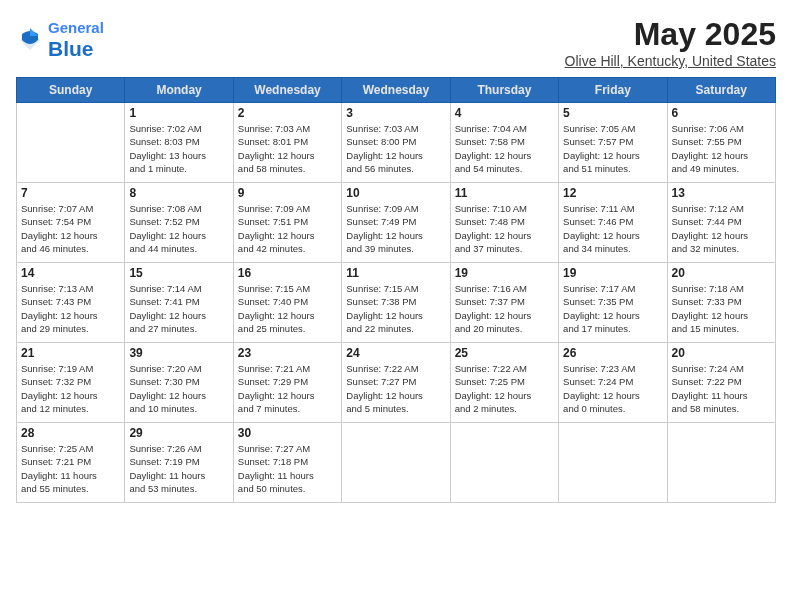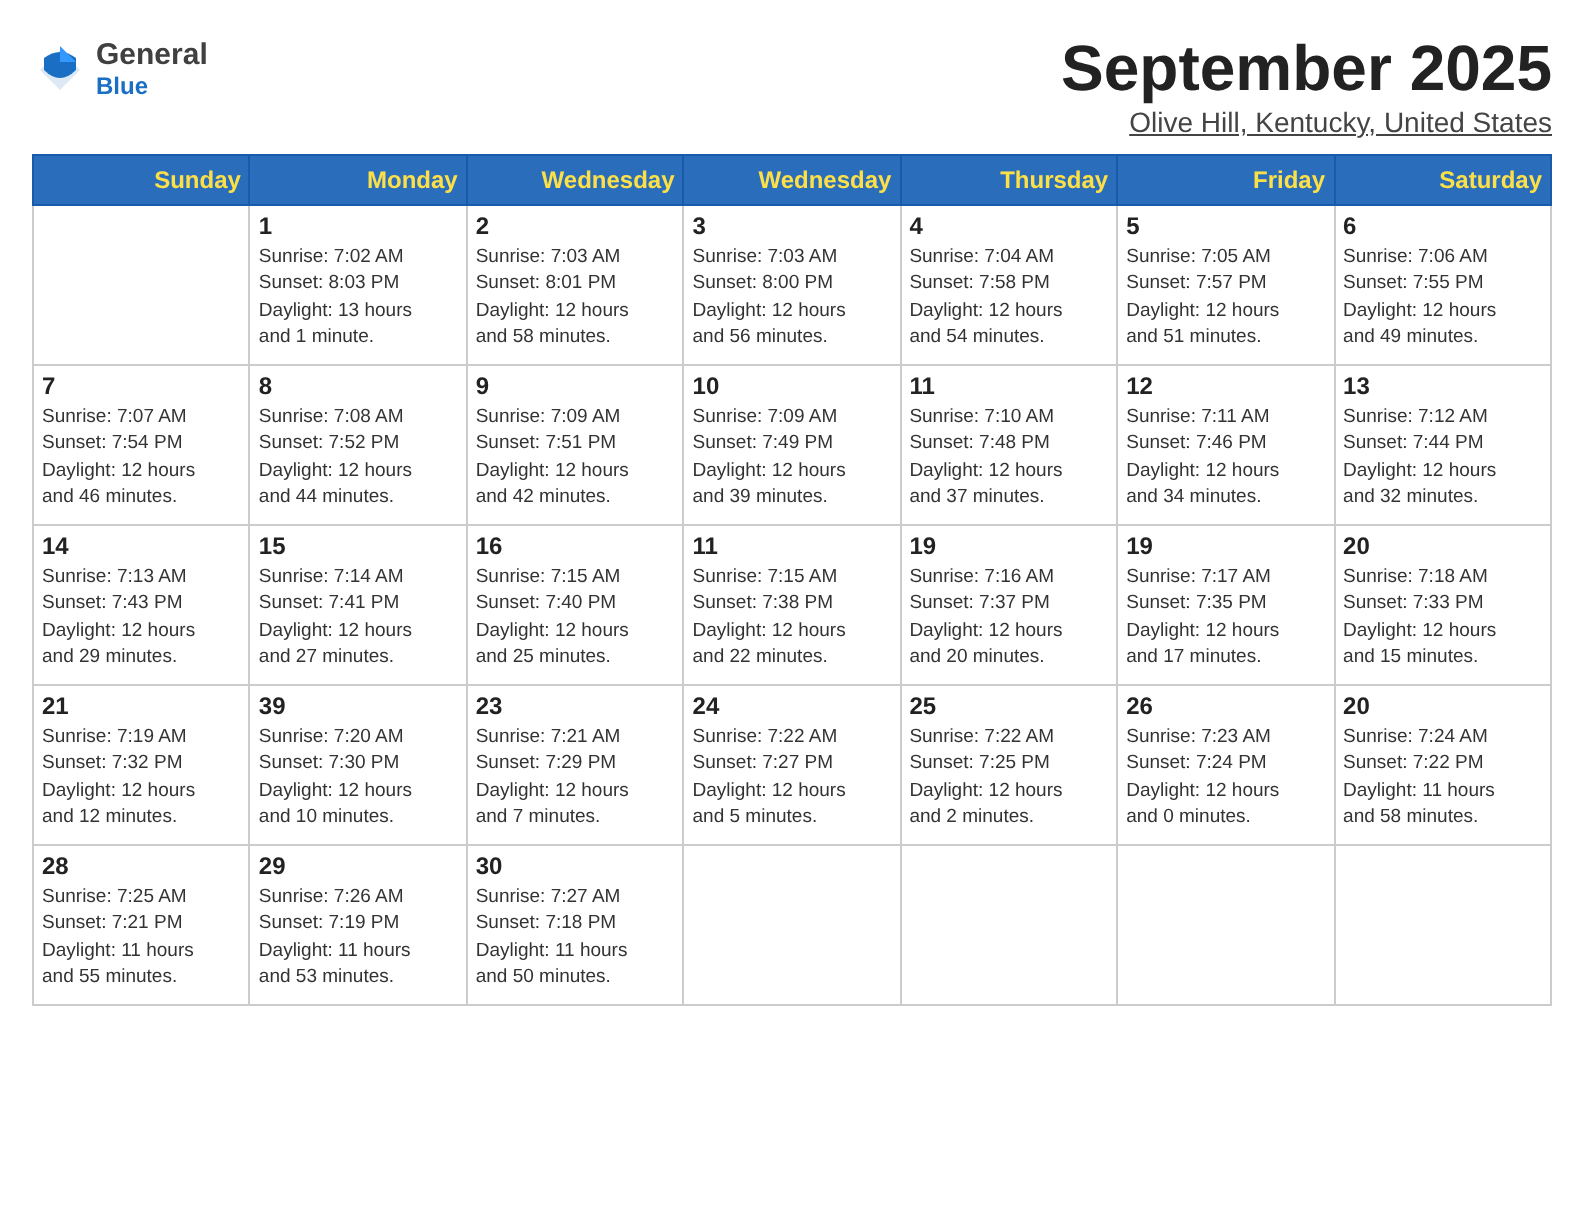--- a/index.html
+++ b/index.html
@@ -22,24 +22,24 @@
       margin-top: 4px;
     }
     .logo-text {
       display: flex;
       flex-direction: column;
       line-height: 1.1;
     }
     .logo-general {
       font-size: 15px;
       font-weight: bold;
-      color: #404040;
+      color: #3b82f6;
     }
     .logo-blue {
-      font-size: 12px;
+      font-size: 21px;
       font-weight: bold;
       color: #1a6fc4;
     }
     .logo-icon {
       width: 28px;
       height: 28px;
       margin-right: 4px;
     }
     .title-area {
       text-align: right;
@@ -54,23 +54,23 @@
       color: #444;
       text-decoration: underline;
     }
     .calendar {
       width: 100%;
       border-collapse: collapse;
       font-size: 10.5px;
     }
     .calendar th {
       background: #2a6ebb;
-      color: #fde047;
+      color: #e5e5e5;
       padding: 5px 4px;
-      text-align: right;
+      text-align: center;
       font-size: 12px;
       font-weight: bold;
       border: 1px solid #1a5aaa;
     }
     .calendar td {
       border: 1px solid #ccc;
       vertical-align: top;
       padding: 3px 4px;
       width: 108px;
       min-height: 80px;
@@ -105,21 +105,21 @@
       <polygon points="14,4 24,14 14,24 4,14" fill="#1a6fc4" opacity="0.15"></polygon>
       <path d="M6 8 Q14 2 22 8 L22 14 Q14 22 6 14 Z" fill="#1a6fc4"></path>
       <path d="M14 2 L22 10 L14 10 Z" fill="#3399ff"></path>
     </svg>
     <div class="logo-text">
       <span class="logo-general">General</span>
       <span class="logo-blue">Blue</span>
     </div>
   </div>
   <div class="title-area">
-    <div class="month-title">September 2025</div>
+    <div class="month-title">May 2025</div>
     <div class="location">Olive Hill, Kentucky, United States</div>
   </div>
 </div>
 
 <table class="calendar">
   <thead>
     <tr>
     <th>Sunday</th>
         <th>Monday</th>
         <th>Wednesday</th>

